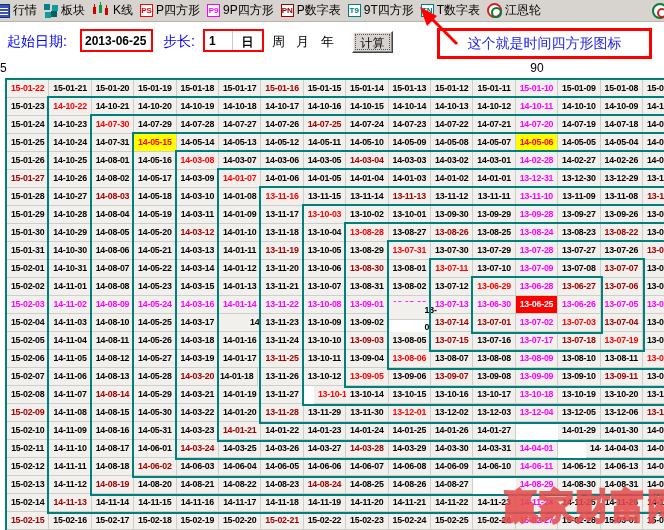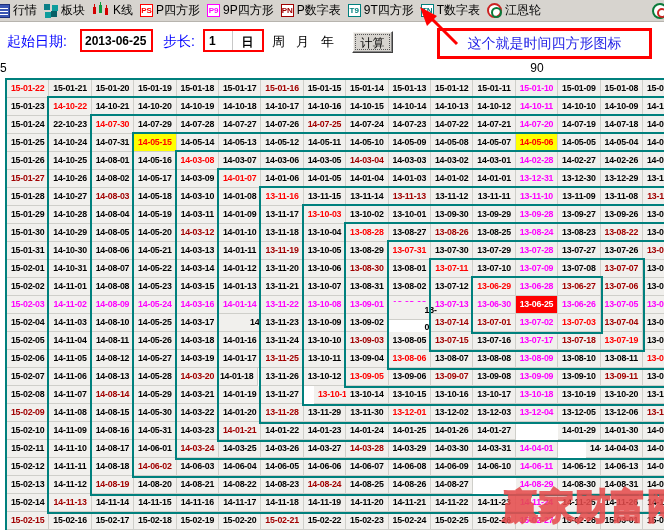--- a/index.html
+++ b/index.html
@@ -196,21 +196,21 @@
     <div class="cell" style="left: 303.8px; top: 36px;">14-10-16</div>
     <div class="cell" style="left: 346.2px; top: 36px;">14-10-15</div>
     <div class="cell" style="left: 388.6px; top: 36px;">14-10-14</div>
     <div class="cell" style="left: 431px; top: 36px;">14-10-13</div>
     <div class="cell" style="left: 473.4px; top: 36px;">14-10-12</div>
     <div class="cell cp" style="left: 515.8px; top: 36px;">14-10-11</div>
     <div class="cell" style="left: 558.2px; top: 36px;">14-10-10</div>
     <div class="cell" style="left: 600.6px; top: 36px;">14-10-09</div>
     <div class="cell" style="left: 643px; top: 36px;">14-10-08</div>
     <div class="cell" style="left: 7px; top: 54px;">15-01-24</div>
-    <div class="cell" style="left: 49.4px; top: 54px;">22-10-23</div>
+    <div class="cell" style="left: 49.4px; top: 54px;">14-10-23</div>
     <div class="cell cr" style="left: 91.8px; top: 54px;">14-07-30</div>
     <div class="cell" style="left: 134.2px; top: 54px;">14-07-29</div>
     <div class="cell" style="left: 176.6px; top: 54px;">14-07-28</div>
     <div class="cell" style="left: 219px; top: 54px;">14-07-27</div>
     <div class="cell" style="left: 261.4px; top: 54px;">14-07-26</div>
     <div class="cell cm" style="left: 303.8px; top: 54px;">14-07-25</div>
     <div class="cell" style="left: 346.2px; top: 54px;">14-07-24</div>
     <div class="cell" style="left: 388.6px; top: 54px;">14-07-23</div>
     <div class="cell" style="left: 431px; top: 54px;">14-07-22</div>
     <div class="cell" style="left: 473.4px; top: 54px;">14-07-21</div>

